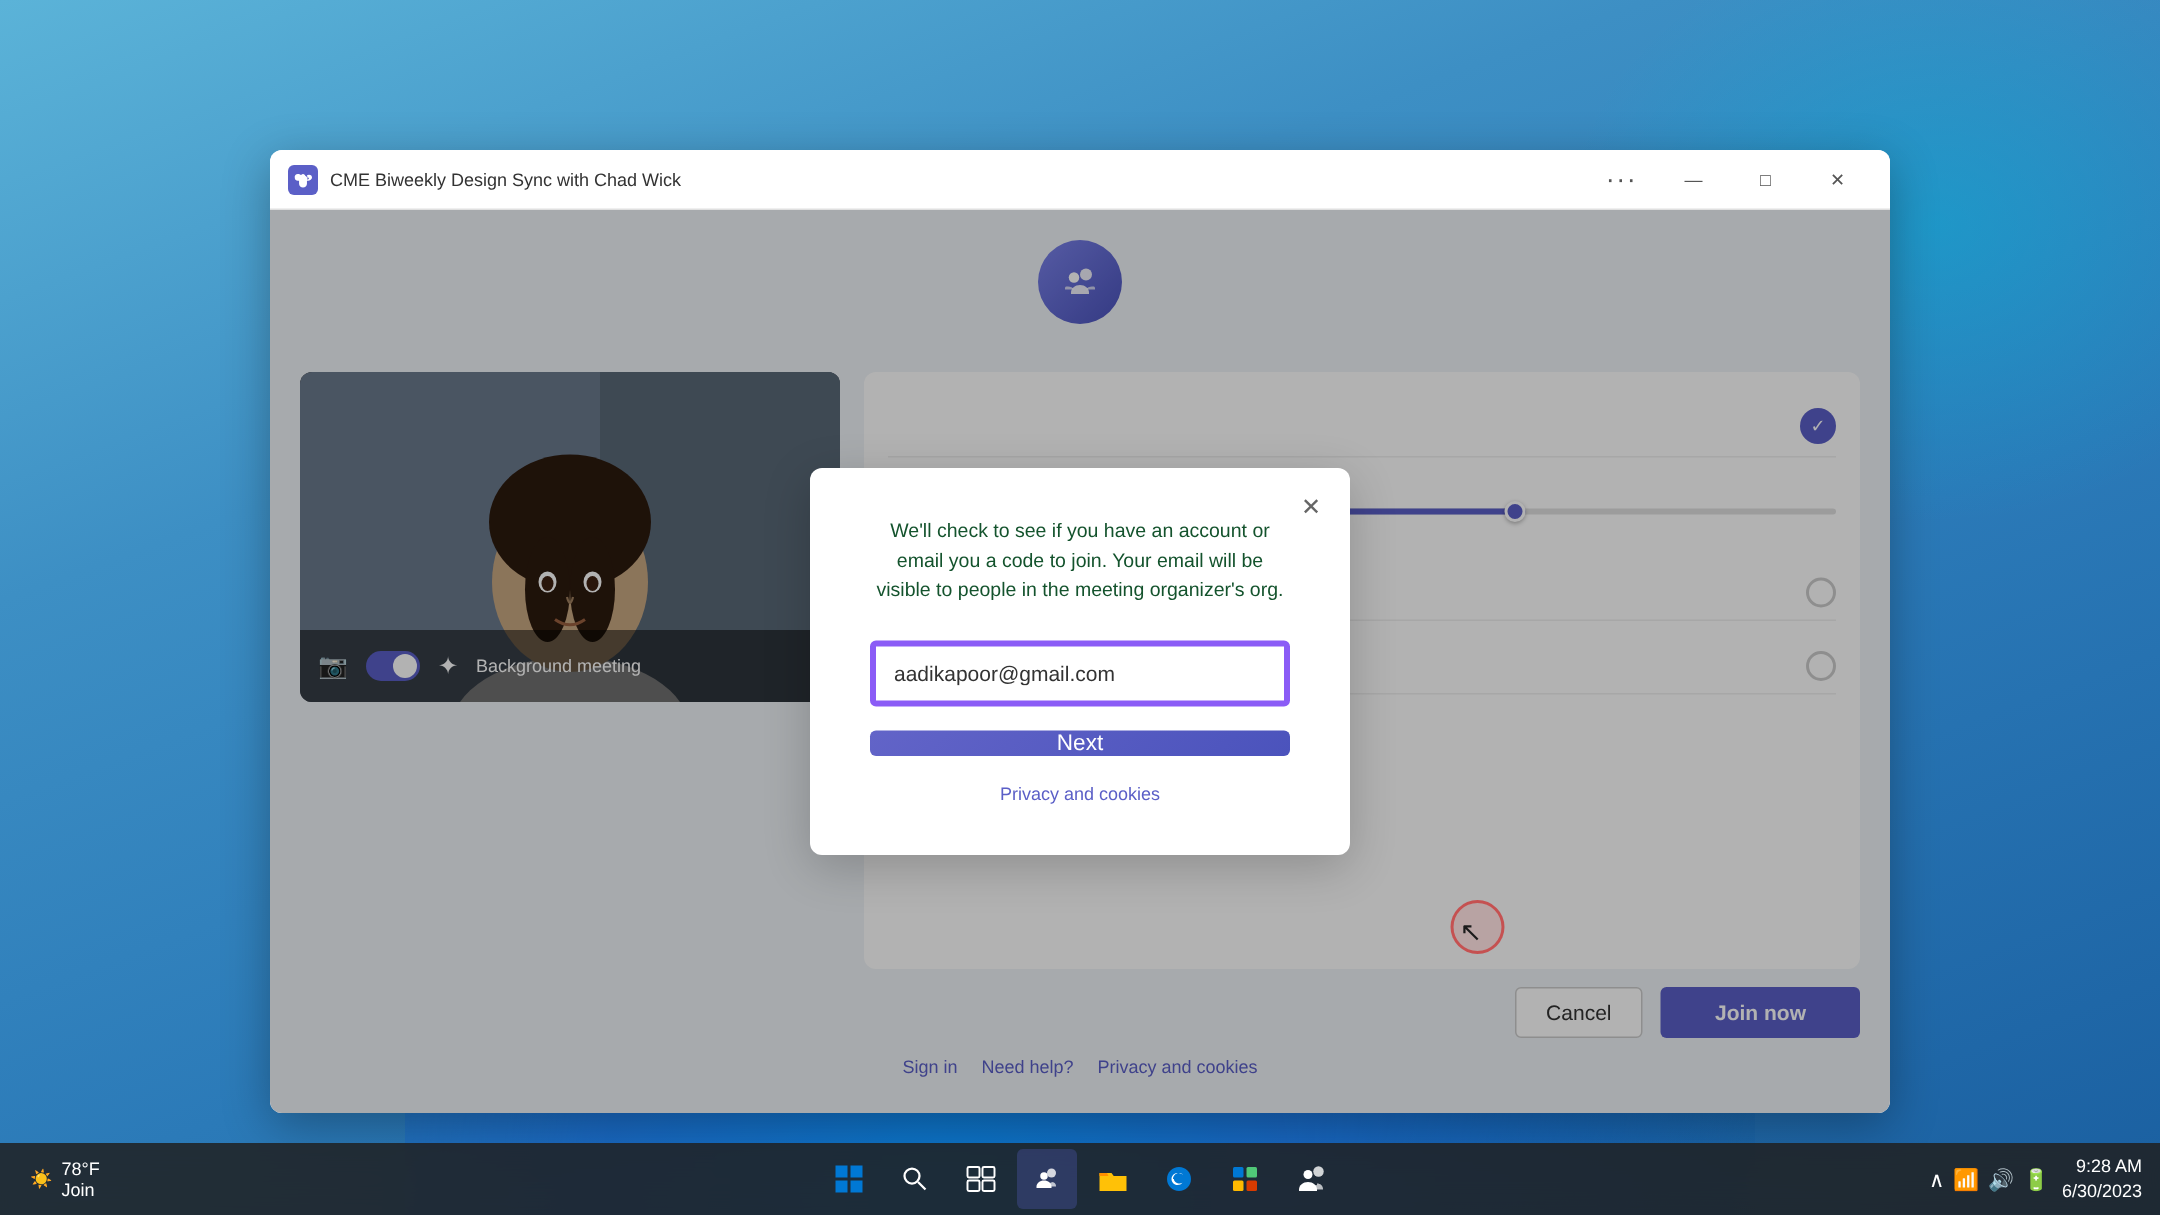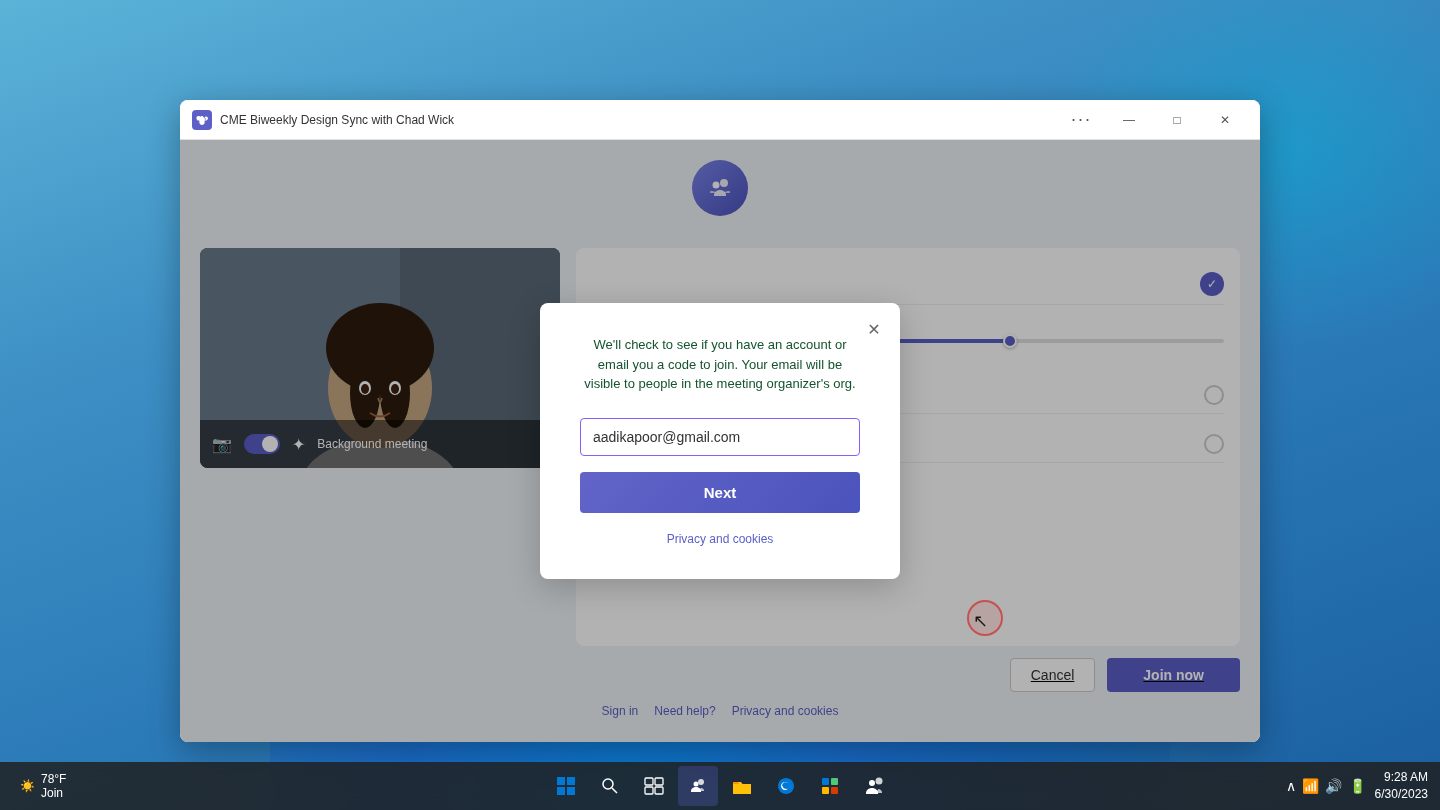--- a/index.html
+++ b/index.html
@@ -333,21 +333,20 @@
       box-shadow: 0 1px 3px rgba(0,0,0,0.3);
     }
 
     
     .bottom-row {
       display: flex;
       justify-content: flex-end;
       gap: 12px;
       padding: 12px 0 0 0;
       width: 100%;
-      text-decoration: underline;
     }
     .btn-cancel {
       padding: 8px 20px;
       border: 1px solid #ccc;
       background: white;
       border-radius: 4px;
       font-size: 14px;
       cursor: pointer;
       color: #333;
     }
@@ -421,36 +420,35 @@
     }
     .modal-desc {
       font-size: 13px;
       color: #14532d;
       margin-bottom: 24px;
       line-height: 1.5;
     }
     .modal-input {
       width: 100%;
       padding: 10px 12px;
-      border: 1px solid #8b5cf6;
+      border: 4px solid #8b5cf6;
       border-radius: 4px;
       font-size: 14px;
       margin-bottom: 16px;
       outline: none;
       color: #333;
     }
     .modal-next-btn {
       width: 100%;
-      padding: 12px;
       background: linear-gradient(135deg, #6264c8, #4b53bc);
       border: none;
       border-radius: 4px;
       color: white;
       font-size: 15px;
-      font-weight: 700;
+      font-weight: 400;
       cursor: pointer;
       margin-bottom: 16px;
     }
     .modal-privacy {
       font-size: 12px;
       color: #5b5fc7;
       cursor: pointer;
       text-decoration: none;
     }
 

